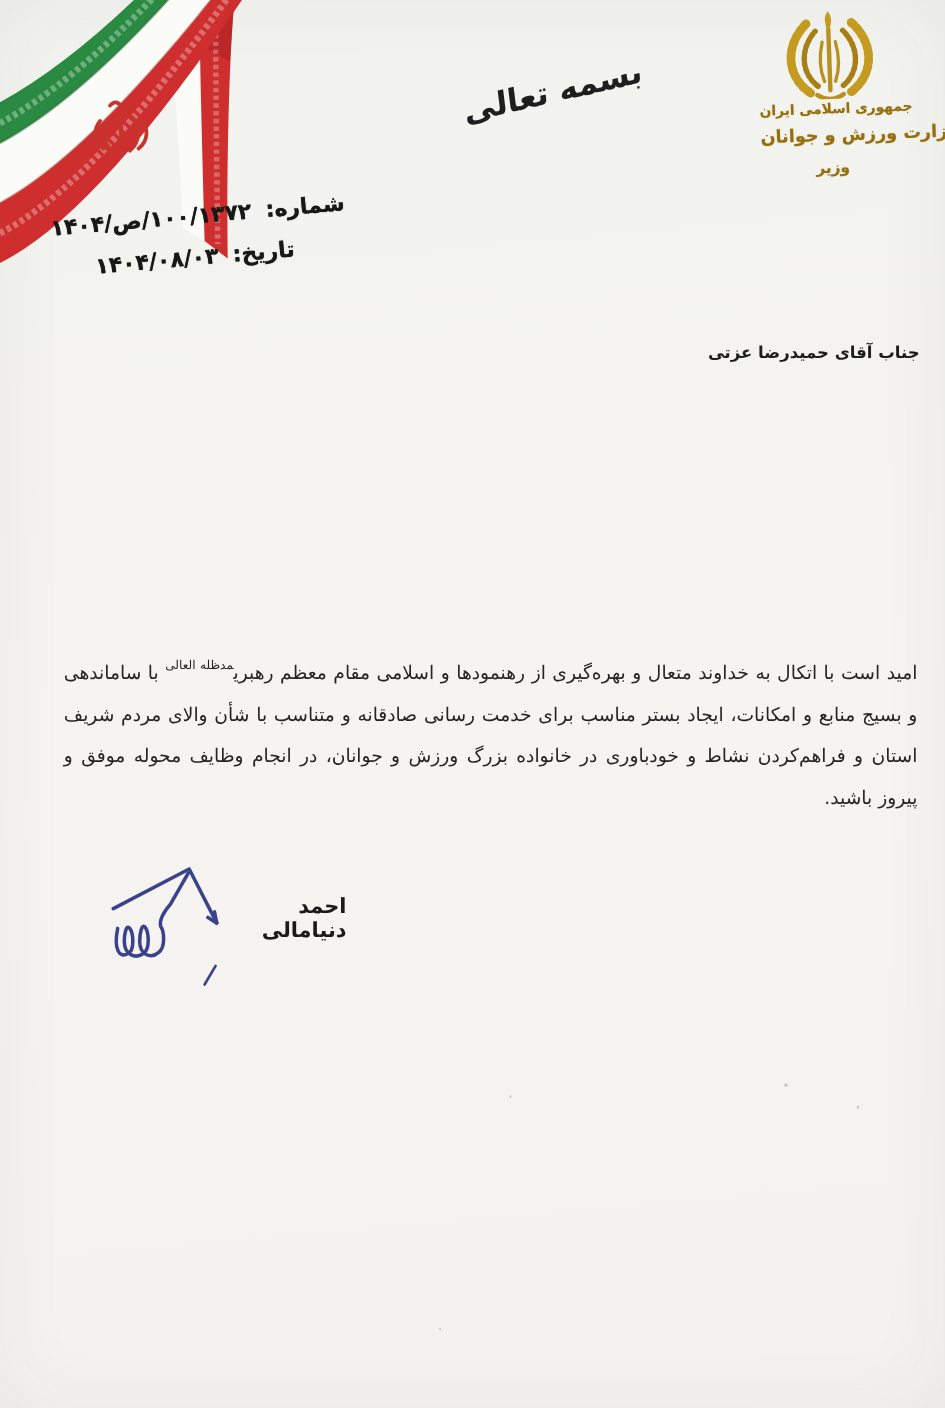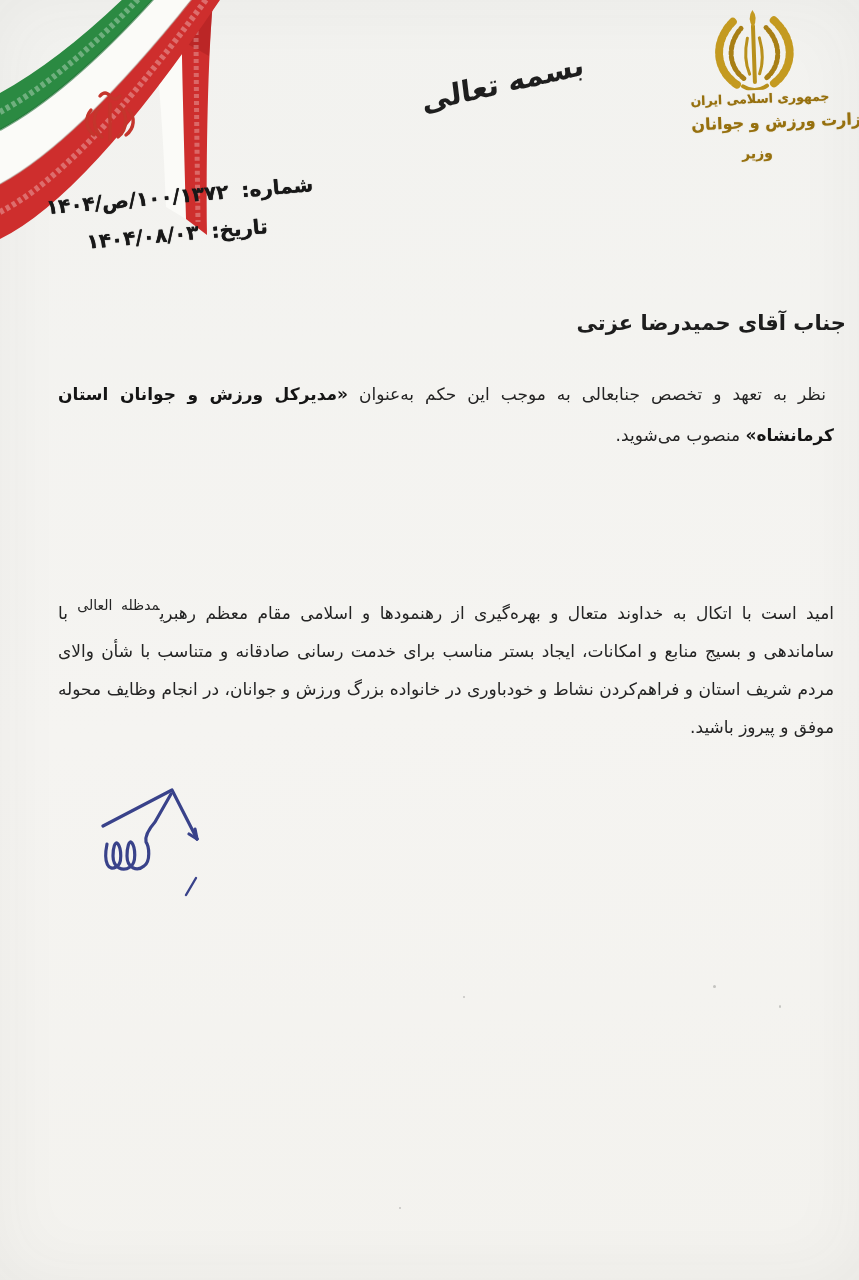--- a/index.html
+++ b/index.html
@@ -41,34 +41,34 @@
     position:absolute;direction:rtl;white-space:nowrap;
     font-size:20px;font-weight:bold;color:#181818;
     text-shadow:0 0 .7px #181818;
     transform:rotate(-5deg);transform-origin:right center;
   }
   .ref-number{right:546px;top:172px;}
   .ref-date{right:591px;top:214px;}
   .ref-line bdo{margin-right:6px;}
   
   .addressee{
-    position:absolute;left:70px;top:311px;width:776px;
+    position:absolute;left:60px;top:311px;width:776px;
     direction:rtl;text-align:right;
-    font-size:21px;font-weight:bold;color:#1d1d1d;
+    font-size:15px;font-weight:bold;color:#1d1d1d;
   }
   .para{
     position:absolute;left:58px;width:776px;
     direction:rtl;text-align:justify;
     font-size:17px;color:#242424;margin:0;
   }
   .para1{top:374px;line-height:41px;text-indent:8px;}
   .para2{top:466px;line-height:37px;}
   .para3{top:586px;line-height:38px;}
   .para b{font-weight:bold;color:#151515;}
-  .sup{font-size:14px;vertical-align:9px;letter-spacing:0;}
+  .sup{font-size:11px;vertical-align:9px;letter-spacing:0;}
   
   .sig-name{
     position:absolute;left:200px;top:813px;width:115px;
     direction:rtl;text-align:right;
     font-size:19px;font-weight:bold;color:#1a1a1a;
   }
   .sig-svg{position:absolute;left:85px;top:768px;}
   
   .speck{position:absolute;border-radius:50%;background:#6b6b66;opacity:.35;}
   .s1{width:3px;height:3px;left:713px;top:985px;}
@@ -135,25 +135,25 @@
     <span>شماره:</span>
     <bdo dir="ltr">۱۴۰۴/ص/۱۰۰/۱۳۷۲</bdo>
   </div>
   <div class="ref-line ref-date">
     <span>تاریخ:</span>
     <bdo dir="ltr">۱۴۰۴/۰۸/۰۳</bdo>
   </div>
 
   <div class="addressee">جناب آقای حمیدرضا عزتی</div>
 
-  <p class="para para1"><span>نظر به تعهد و تخصص جنابعالی به موجب این حکم به‌عنوان </span><b>«مدیرکل ورزش و جوانان استان کرمانشاه»</b><span> منصوب می‌شوید.</span></p>
 
 
   <p class="para para3"><span>امید است با اتکال به خداوند متعال و بهره‌گیری از رهنمودها و اسلامی مقام معظم رهبری</span><span class="sup">مدظله العالی</span><span> با ساماندهی و بسیج منابع و امکانات، ایجاد بستر مناسب برای خدمت رسانی صادقانه و متناسب با شأن والای مردم شریف استان و فراهم‌کردن نشاط و خودباوری در خانواده بزرگ ورزش و جوانان، در انجام وظایف محوله موفق و پیروز باشید.</span></p>
 
+  <div class="sig-name">احمد دنیامالی</div>
   <svg class="sig-svg" width="185" height="140" viewBox="0 0 185 140">
     <g stroke="#2b3583" stroke-width="3.2" fill="none" stroke-linecap="round" stroke-linejoin="round" opacity="0.93">
       <path d="M18,58 L87,22 L112,71"></path>
       <path d="M112,71 L104,66"></path>
       <path d="M112,71 L110,61"></path>
       <path d="M22,76 C18,96 24,103 31,99 C38,96 36,80 33,76 C30,72 28,80 28,88
                C28,100 38,104 45,99 C52,95 50,79 47,75 C44,71 42,80 42,88
                C42,100 52,104 59,98 C66,93 64,78 61,74 C60,69 63,62 70,54 L86,26"></path>
       <path d="M101,127 L111,110" stroke-width="2.4"></path>
     </g>

